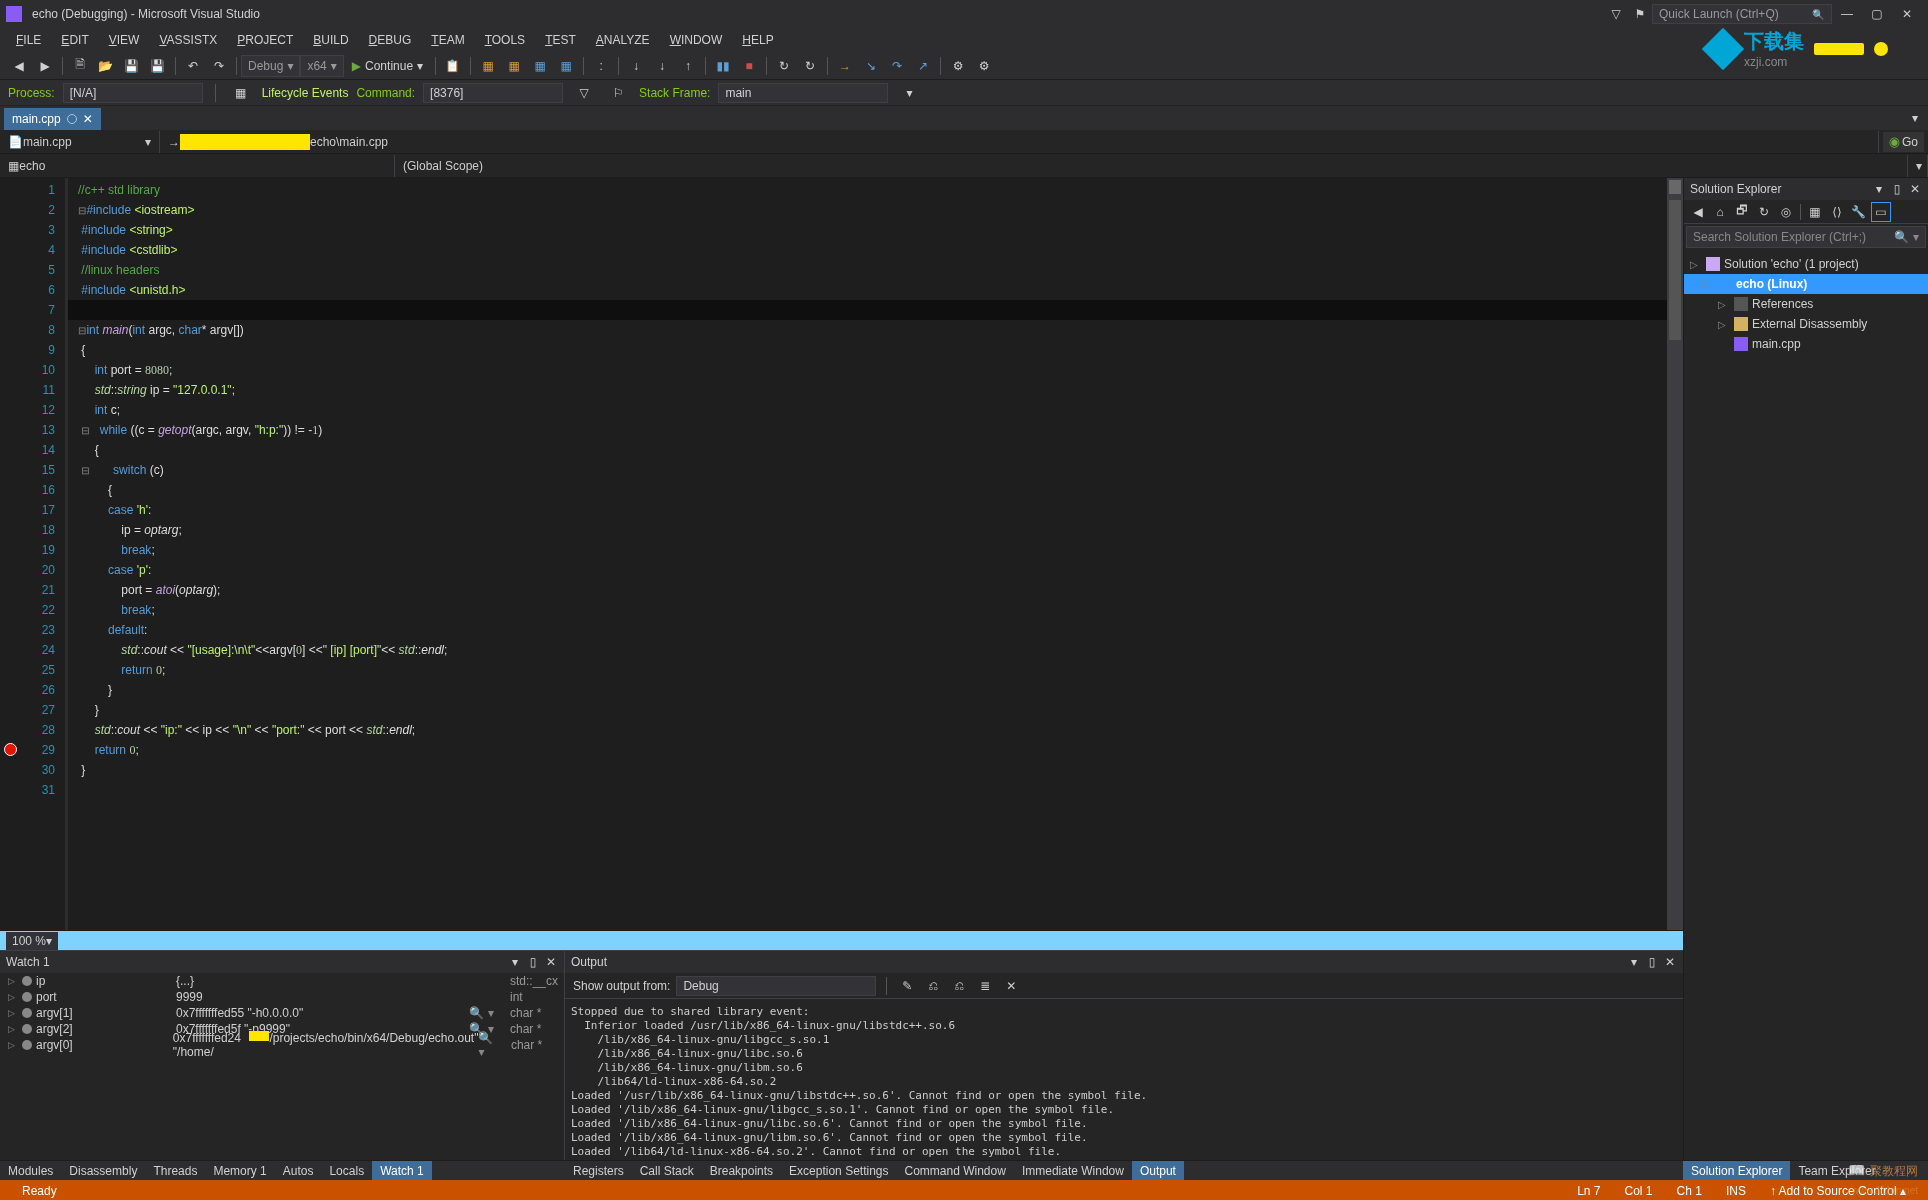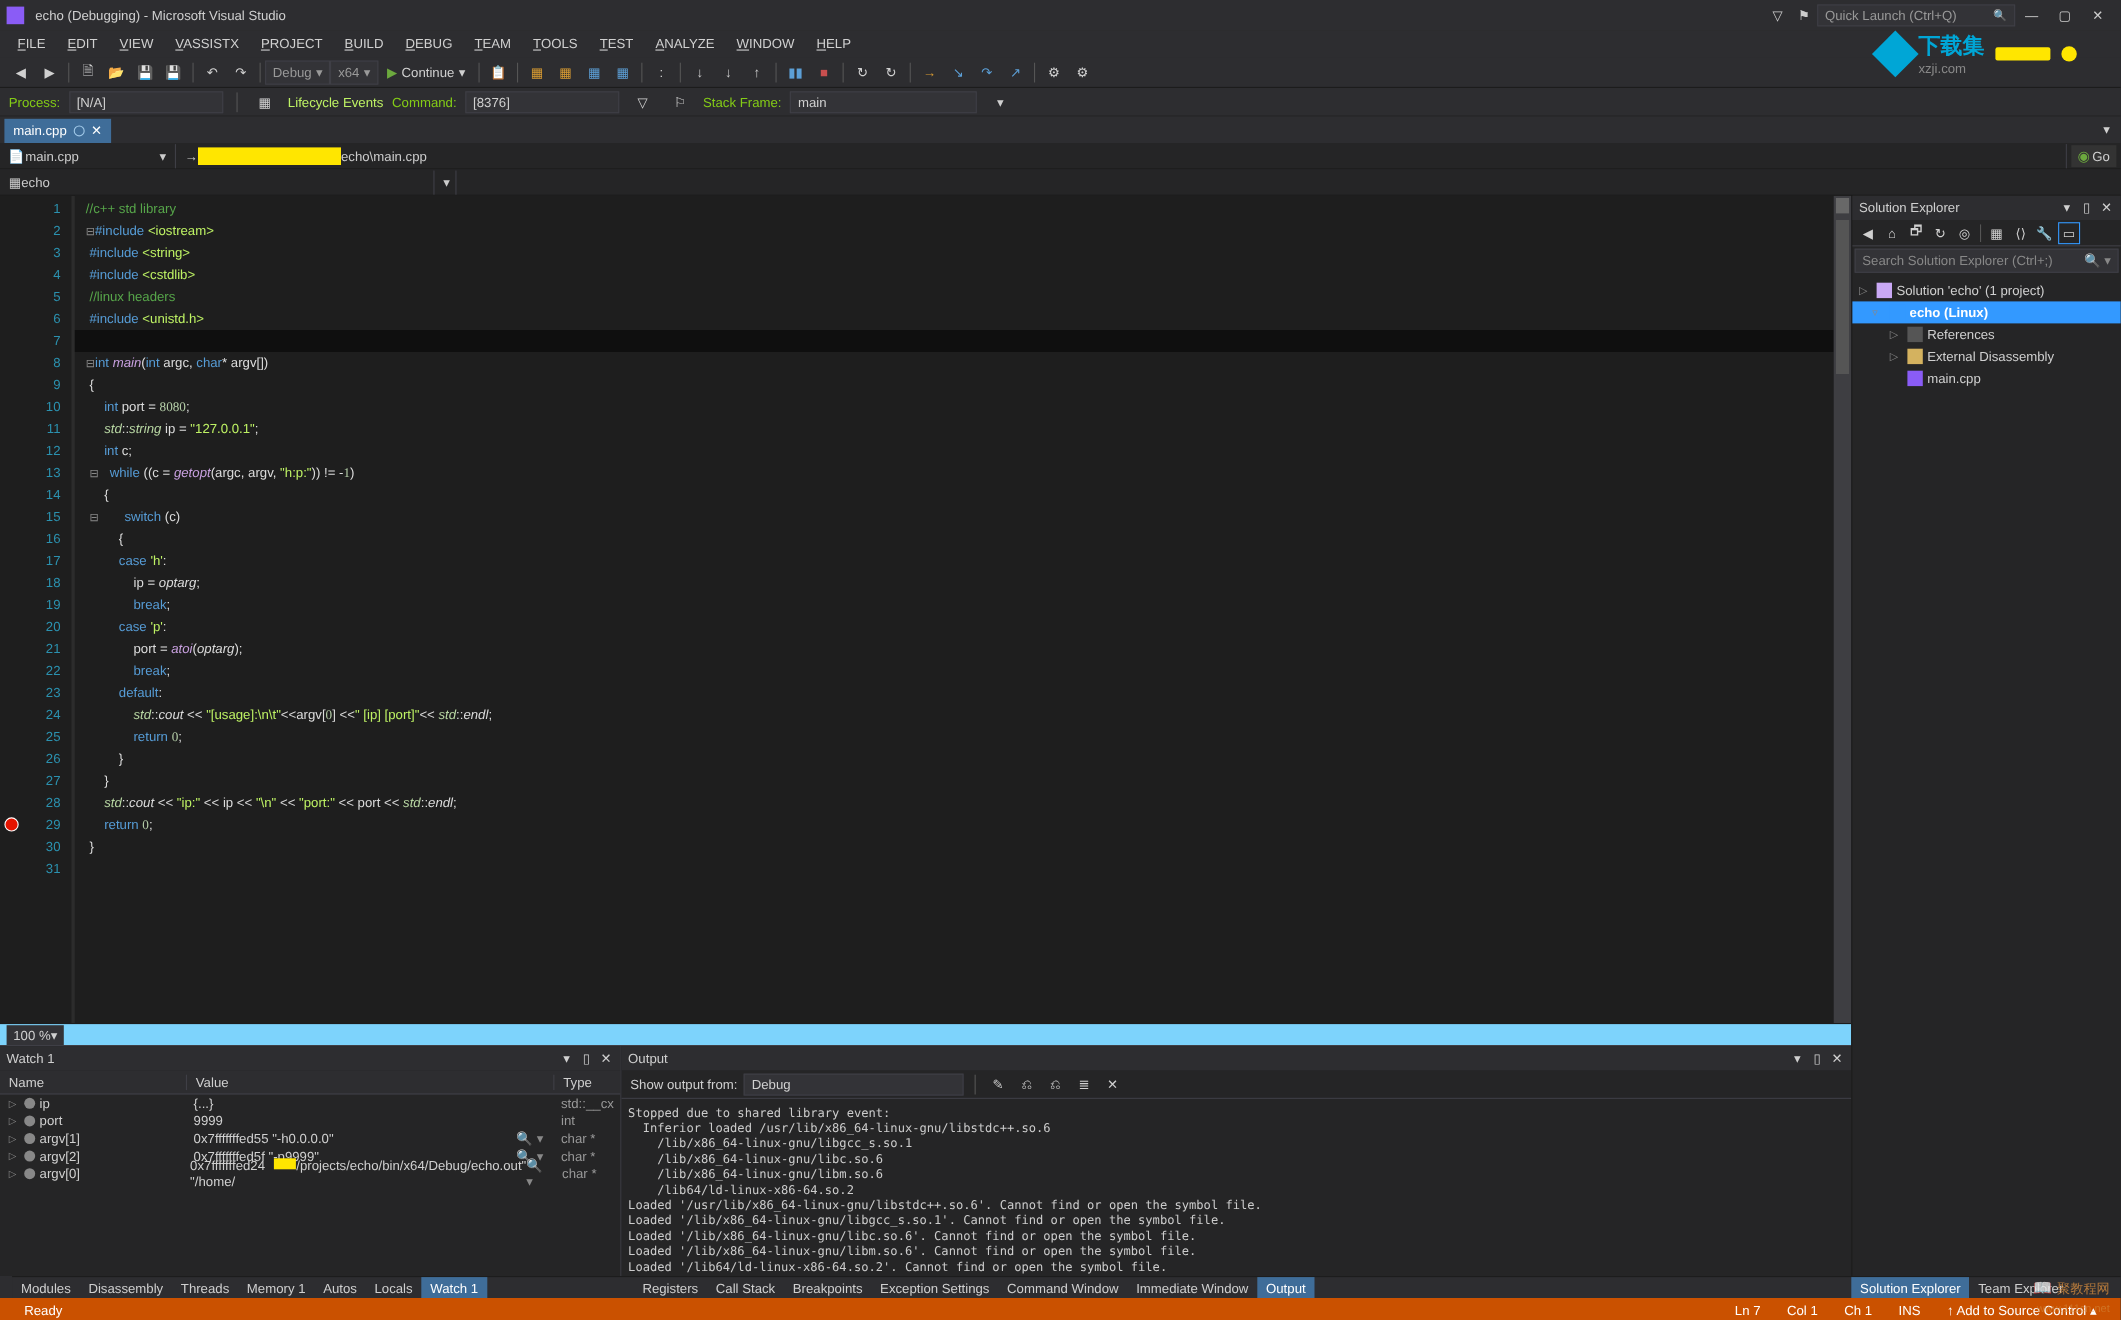--- a/index.html
+++ b/index.html
@@ -120,21 +120,21 @@
 .watchrow .mag { color:#888; margin-left:auto; margin-right:4px; }
 .redacted2 { width:30px; height:10px; background:#ffe600; display:inline-block; }
 
 
 .outtoolbar { height:26px; display:flex; align-items:center; padding:0 8px; gap:6px; border-bottom:1px solid #3f3f46; }
 .outtoolbar .sel { background:#333337; border:1px solid #3f3f46; height:20px; padding:0 6px; min-width:200px; display:flex; align-items:center; }
 .outtoolbar .ob { width:20px; height:20px; display:flex; align-items:center; justify-content:center; }
 .outbody { flex:1; padding:6px; font-family:Consolas,monospace; font-size:11px; line-height:14px; white-space:pre; color:#ccc; overflow:hidden; }
 
 
-#bottomtabs { height:20px; background:#2d2d30; display:flex; border-top:1px solid #1c1c1c;margin-left:11px; }
+#bottomtabs { height:20px; background:#2d2d30; display:flex; border-top:1px solid #1c1c1c; }
 #bottomtabs .bt { padding:0 8px; display:flex; align-items:center; color:#d0d0d0; }
 #bottomtabs .bt.active { background:#3f6d99; color:#fff; }
 
 
 #statusbar { height:22px; background:#ca5100; color:#fff; display:flex; align-items:center; padding:0 10px; }
 #statusbar .s { padding:0 12px; }
 
 
 .bwm { position:absolute; right:10px; bottom:20px; color:#d48b3e; font-size:14px; opacity:0.8; }
 .bwm2 { position:absolute; right:10px; bottom:4px; color:#d48b3e; font-size:10px; opacity:0.6; }
@@ -261,20 +261,23 @@
 <div class="navbar">
   <div class="sel" style="width:160px">📄 <span>main.cpp</span><span style="margin-left:auto">▾</span></div>
   <div class="sel" style="flex:1">→ <span class="redactedpath"></span><span>echo\main.cpp</span></div>
   <div class="gobtn">
       <span class="g">◉</span>
       <span>Go</span>
     </div>
 </div>
 <div class="navbar">
   <div class="sel" style="width:395px">▦ <span>echo</span></div>
+  <div class="sel" style="flex:1">
+      <span>(Global Scope)</span>
+    </div>
   <div class="sel" style="width:20px">▾</div>
 </div>
 
 <div id="maincols">
   <div id="leftstack">
 
     <div id="editor">
       <div id="gutter">
           <div>1</div>
           <div>2</div>
@@ -323,25 +326,20 @@
     <div id="bottompanels">
       <div class="bpanel left">
         <div class="panelhdr">
           <span>Watch 1</span>
           <div class="hicons">
             <span class="hicon">▾</span>
             <span class="hicon">▯</span>
             <span class="hicon">✕</span>
           </div>
         </div>
-        <div class="watchhdr">
-          <div class="col c1">Name</div>
-          <div class="col c2">Value</div>
-          <div class="col c3">Type</div>
-        </div>
         <div id="watchbody">
             <div class="watchrow">
               <div class="c1"><span class="exp">▷</span><span class="dot"></span> ip</div>
               <div class="c2">{...}</div>
               <div class="c3">std::__cx</div>
             </div>
             <div class="watchrow">
               <div class="c1"><span class="exp">▷</span><span class="dot"></span> port</div>
               <div class="c2">9999</div>
               <div class="c3">int</div>

